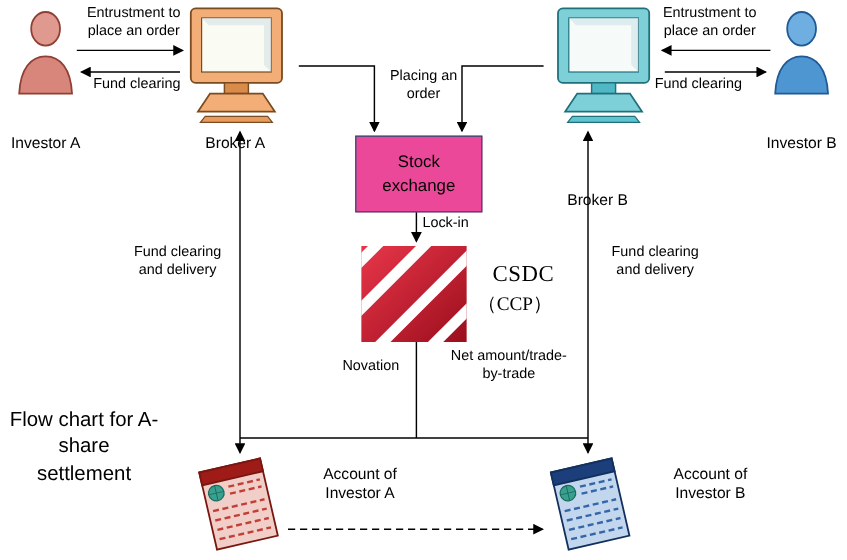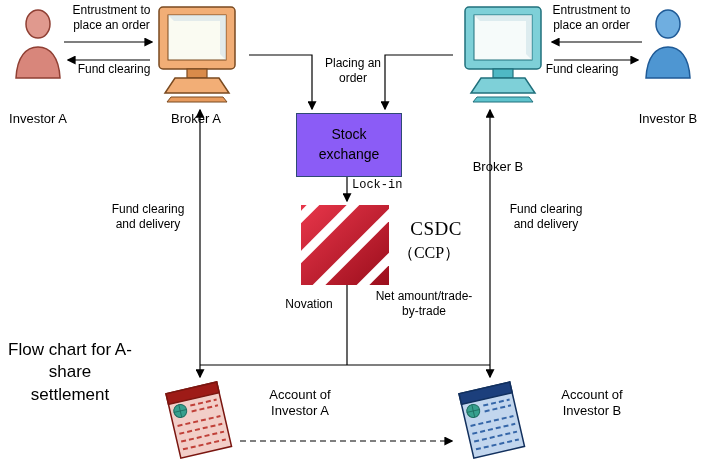--- a/index.html
+++ b/index.html
@@ -12,31 +12,31 @@
 
   #lbl-entrust-a{left:63px;top:3px;width:97px;}
   #lbl-fund-clearing-a{left:74px;top:62px;width:80px;}
   #lbl-investor-a{left:0px;top:111px;width:76px;}
   #lbl-broker-a{left:158px;top:111px;width:76px;}
   #lbl-placing-order{left:316px;top:56px;width:74px;}
   #lbl-broker-b{left:460px;top:111px;width:76px;margin-top:48px;}
   #lbl-entrust-b{left:543px;top:3px;width:97px;}
   #lbl-fund-clearing-b{left:542px;top:62px;width:80px;}
   #lbl-investor-b{left:630px;top:111px;width:76px;}
-  #lbl-lock-in{left:352px;top:178px;width:60px;text-align:left;font-family:Liberation Mono, monospace;}
+  #lbl-lock-in{left:352px;top:178px;width:60px;text-align:left;}
   #lbl-fcd-left{left:100px;top:202px;width:96px;}
   #lbl-fcd-right{left:498px;top:202px;width:96px;}
   #lbl-novation{left:276px;top:297px;width:66px;}
   #lbl-net-amount{left:356px;top:289px;width:136px;}
   #lbl-securities{left:345px;top:329px;width:206px;}
   #lbl-account-a{left:252px;top:387px;width:96px;}
   #lbl-account-b{left:544px;top:387px;width:96px;}
 
   #stock-exchange-node{position:absolute;left:296px;top:113px;width:104px;height:62px;
-    background:#8b5cf6;border:1px solid #2F4A73;display:flex;align-items:center;justify-content:center;}
+    background:#ec4899;border:1px solid #2F4A73;display:flex;align-items:center;justify-content:center;}
   #stock-exchange-node .inner{width:72px;text-align:center;font-size:14px;line-height:1.4;}
 
   #csdc-label{position:absolute;left:396px;top:218px;width:66px;text-align:right;
     font-family:"Liberation Serif",serif;font-size:19px;letter-spacing:.5px;}
   #csdc-sub{position:absolute;left:396px;top:243px;width:66px;text-align:center;
     font-family:"Liberation Serif",serif;font-size:16px;}
 
   #flow-title{position:absolute;left:8px;top:322px;width:124px;text-align:center;
     font-size:17px;line-height:1.32;margin-top:17px;}
 

